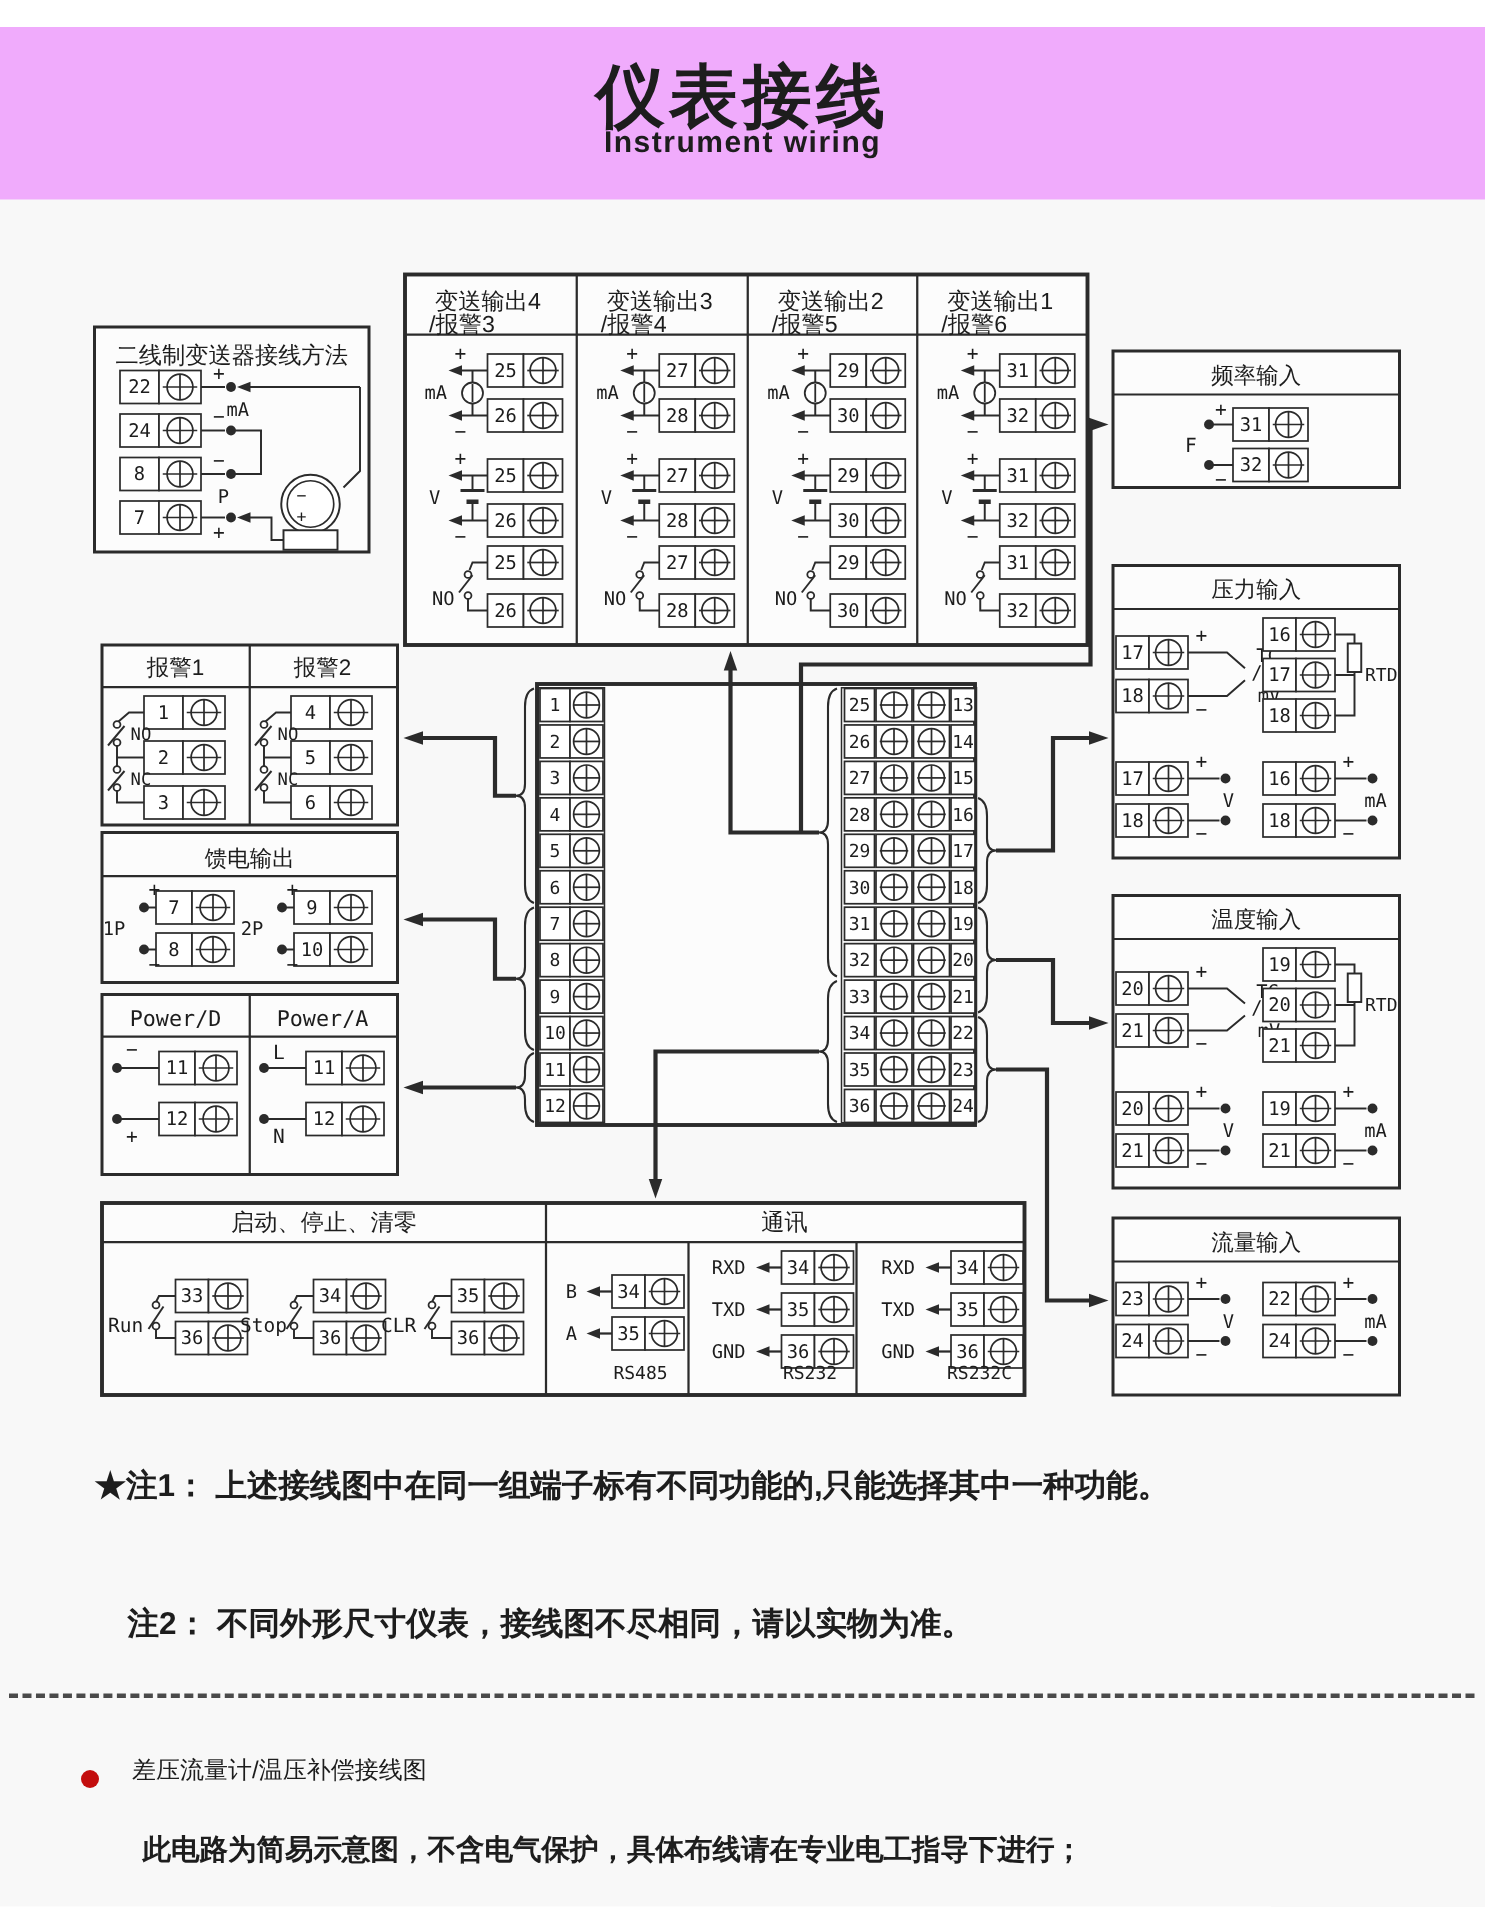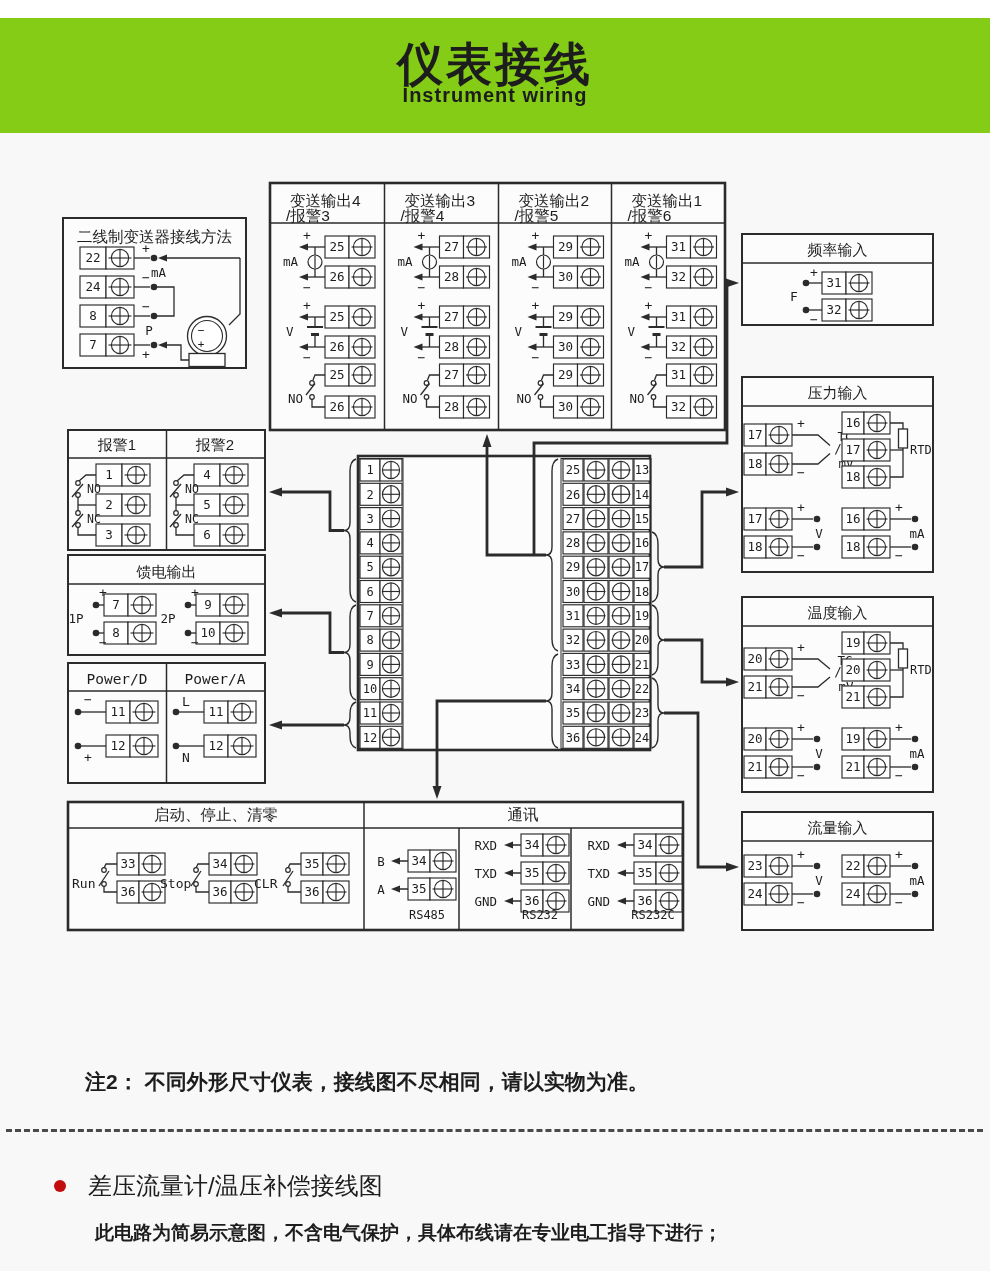--- a/index.html
+++ b/index.html
@@ -12,29 +12,29 @@
   svg.diag{position:absolute;left:0;top:0;width:990px;height:1271px;}
   svg.diag text{font-family:"DejaVu Sans Mono","Liberation Mono",monospace;}
   svg.diag text.cjk{font-family:"Liberation Sans",sans-serif;}
   .note-line{position:absolute;font-size:21px;font-weight:700;white-space:nowrap;}
   .n1{left:63px;top:976px;}
   .n2{left:118px;top:1018px;}
   .n3{left:85px;top:1068px;}
   .note-head{margin-right:6px;}
   .dash-divider{position:absolute;left:6px;top:1129px;width:977px;border-top:3px dashed #4a4a4a;}
   .footer-bullet{position:absolute;left:54px;top:1180px;width:12px;height:12px;border-radius:50%;}
-  .footer-heading{position:absolute;left:88px;top:1170px;font-size:24px;font-weight:400;white-space:nowrap;}
+  .footer-heading{position:absolute;left:88px;top:1170px;font-size:16px;font-weight:400;white-space:nowrap;}
   .footer-note{position:absolute;left:95px;top:1220px;font-size:19px;font-weight:700;white-space:nowrap;text-align:center;}
 </style>
 </head>
 <body>
 
 <div class="page" style="background: rgb(248, 248, 248);">
   <div class="top-strip"></div>
-  <div class="banner" style="background: #84cc16;">
+  <div class="banner" style="background: #f0abfc;">
     <div class="t1">仪表接线</div>
     <div class="t2">Instrument wiring</div>
   </div>
 
   <svg class="diag" id="diagram" viewBox="0 0 990 1271">
       <g>
         <rect x="63" y="218" width="183" height="150" fill="#fcfcfc" stroke="#2b2b2b" stroke-width="2"></rect>
         <text x="154.5" y="242" font-size="15.5" text-anchor="middle" font-weight="400" fill="#1d1d1d" class="cjk">二线制变送器接线方法</text>
         <rect x="80" y="247" width="26" height="22" fill="#fff" stroke="#2b2b2b" stroke-width="1.15"></rect>
         <text x="93" y="262.2" font-size="12.5" text-anchor="middle" font-weight="400" fill="#1d1d1d">22</text>
@@ -1367,20 +1367,23 @@
         <polygon points="437,799 432.5,786 441.5,786" fill="#2b2b2b"></polygon>
         <polyline points="664,567 702,567 702,492 732,492" fill="none" stroke="#2b2b2b" stroke-width="2.8"></polyline>
         <polygon points="739,492 726,487.5 726,496.5" fill="#2b2b2b"></polygon>
         <polyline points="664,640 702,640 702,682 732,682" fill="none" stroke="#2b2b2b" stroke-width="2.8"></polyline>
         <polygon points="739,682 726,677.5 726,686.5" fill="#2b2b2b"></polygon>
         <polyline points="664,713 698,713 698,867 732,867" fill="none" stroke="#2b2b2b" stroke-width="2.8"></polyline>
         <polygon points="739,867 726,862.5 726,871.5" fill="#2b2b2b"></polygon>
       </g>
     </svg>
 
+  <div class="note-line n1">
+    <span class="note-head">★注1：</span><span>上述接线图中在同一组端子标有不同功能的,只能选择其中一种功能。</span>
+  </div>
   <div class="note-line n3">
     <span class="note-head">注2：</span><span>不同外形尺寸仪表，接线图不尽相同，请以实物为准。</span>
   </div>
 
   <div class="dash-divider"></div>
   <div class="footer-bullet" style="background: rgb(195, 13, 13);"></div>
   <div class="footer-heading">差压流量计/温压补偿接线图</div>
   <div class="footer-note">此电路为简易示意图，不含电气保护，具体布线请在专业电工指导下进行；</div>
 </div>
 

